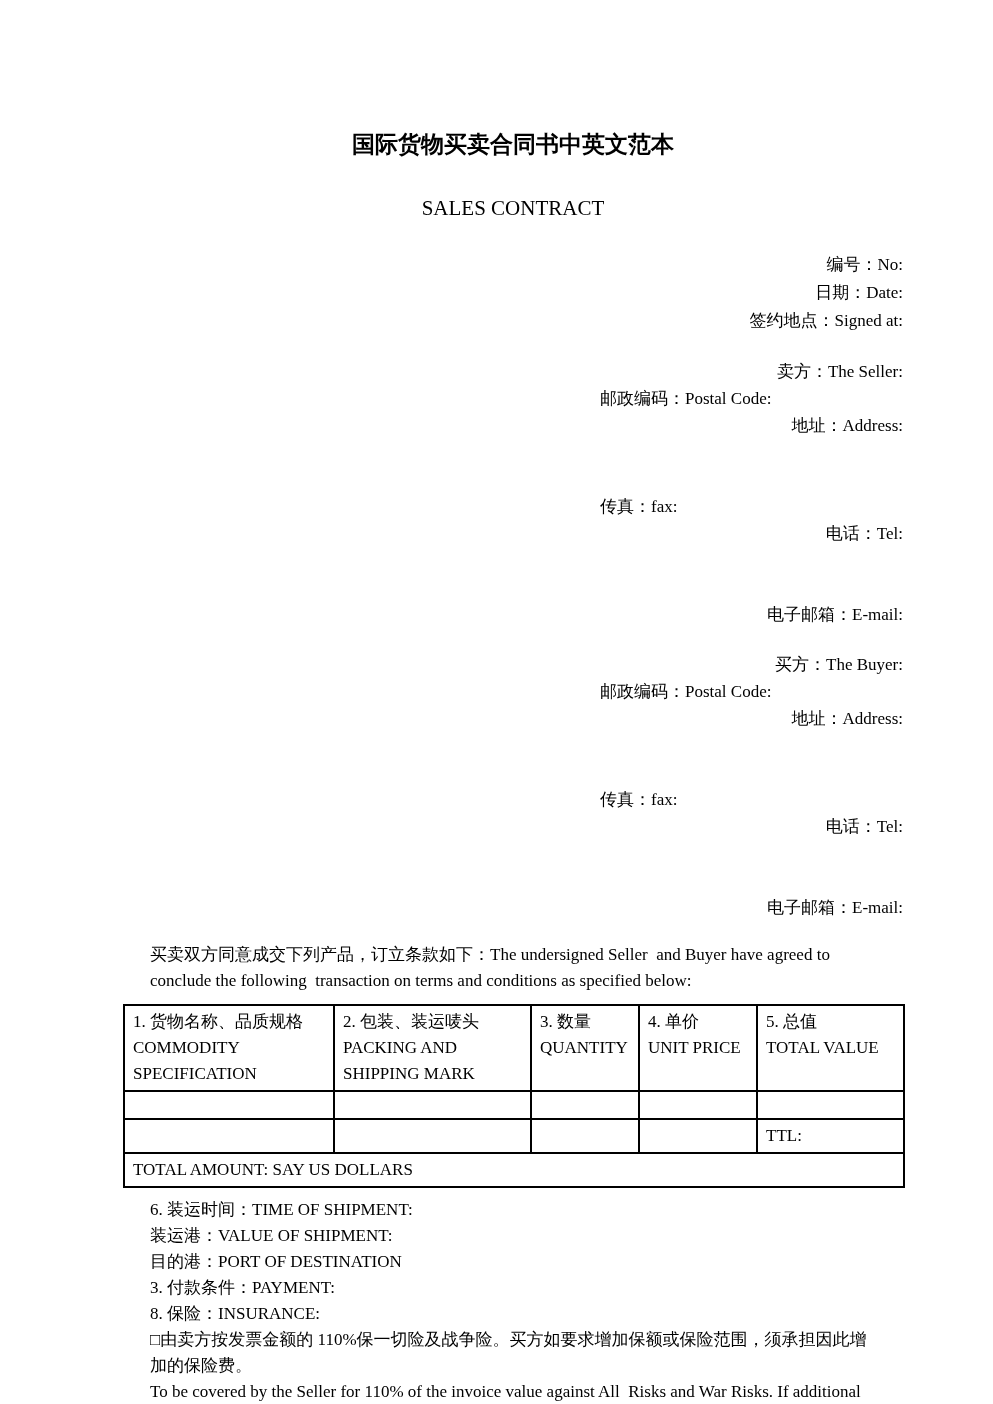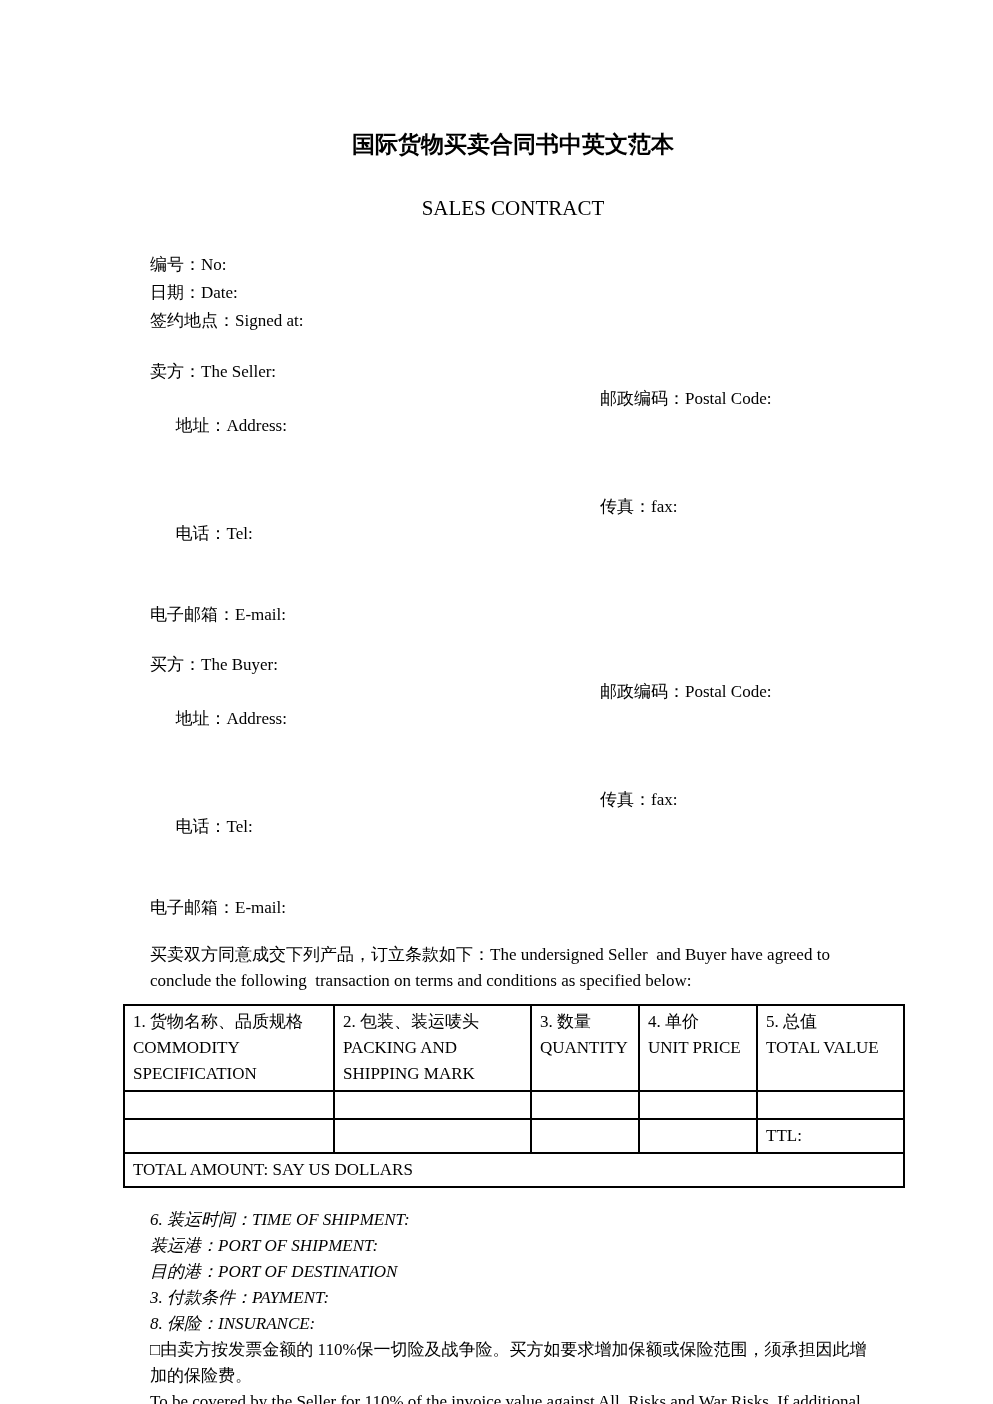--- a/index.html
+++ b/index.html
@@ -23,21 +23,21 @@
     line-height: 28px;
   }
   .subtitle {
     text-align: center;
     font-size: 21px;
     font-weight: normal;
     line-height: 26px;
     margin-top: 36px;
     font-family: Liberation Serif, serif;
   }
-  .block { margin-top: 23px; }
+  .block { margin-top: 23px; text-align: right; }
   .block.first { margin-top: 30px; }
   .line {
     position: relative;
     padding-left: 27px;
     font-size: 17px;
     line-height: 28px;
     white-space: pre-wrap;
   }
   .party .line { line-height: 27px; }
   .rcol {
@@ -62,21 +62,21 @@
   }
   table.goods td {
     border: 2px solid #000000;
     vertical-align: top;
     font-size: 17px;
     line-height: 26px;
     padding: 3px 6px 3px 8px;
   }
   tr.empty-row td { height: 28px; }
   tr.ttl-row td { height: 27px; }
-  .clauses { margin-top: 19px; font-style: italic; }
+  .clauses { margin-top: 9px; }
   .clauses .line { line-height: 26px; }
   .para {
     padding-left: 27px;
     padding-right: 30px;
     font-size: 17px;
     line-height: 26px;
     white-space: pre-wrap;
   }
   .para.tight { line-height: 21px; margin-top: 2px; }
   .checkbox { font-size: 17px; }
@@ -169,21 +169,21 @@
         <td>TTL:</td>
       </tr>
       <tr>
         <td colspan="5">TOTAL AMOUNT: SAY US DOLLARS</td>
       </tr>
     </tbody>
   </table>
 
   <div class="clauses">
     <div class="line">6. 装运时间：TIME OF SHIPMENT:</div>
-    <div class="line">装运港：PORT OF SHIPMENT:</div>
+    <div class="line">装运港：VALUE OF SHIPMENT:</div>
     <div class="line">目的港：PORT OF DESTINATION</div>
     <div class="line">3. 付款条件：PAYMENT:</div>
     <div class="line">8. 保险：INSURANCE:</div>
   </div>
 
   <p class="para"><span class="checkbox">□</span><span>由卖方按发票金额的 110%保一切险及战争险。买方如要求增加保额或保险范围，须承担因此增加的保险费。</span></p>
 
   <p class="para tight">To be covered by the Seller for 110% of the invoice value against All  Risks and War Risks. If additional insurance amount or coverage is required, the additional premium is to be borne by the Buyer.</p>
 
 </div>

